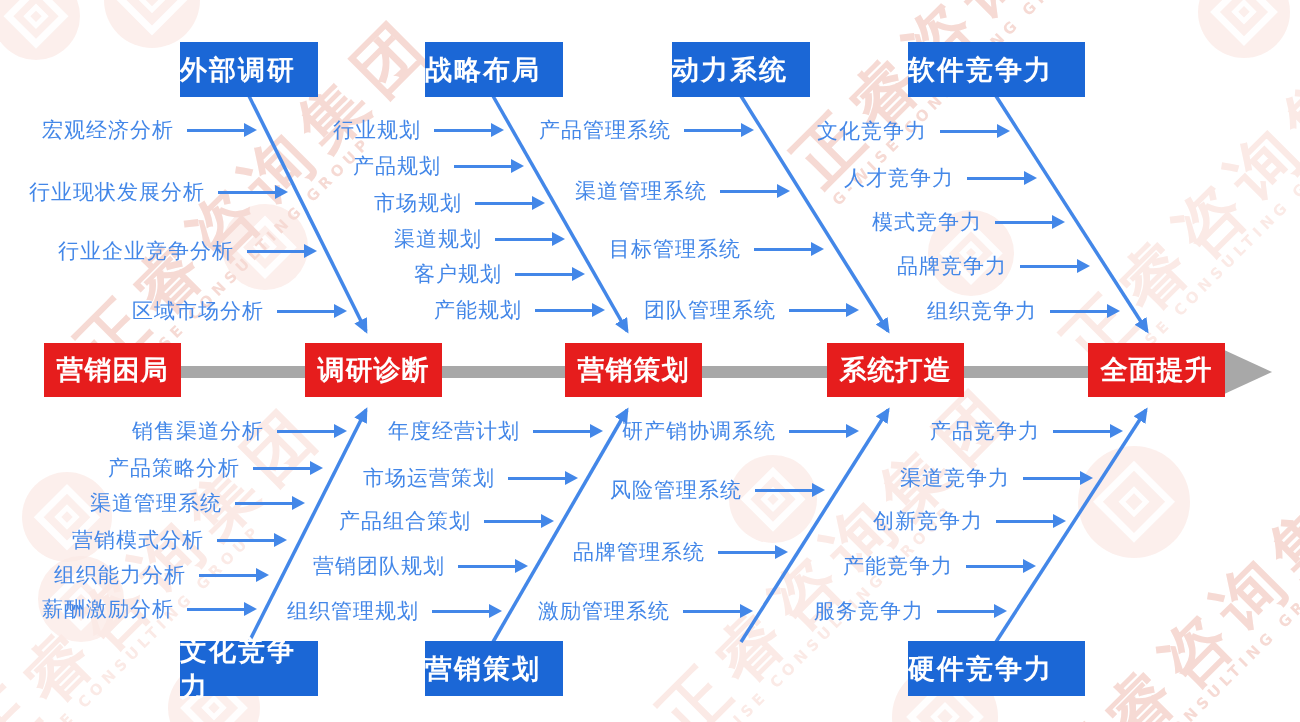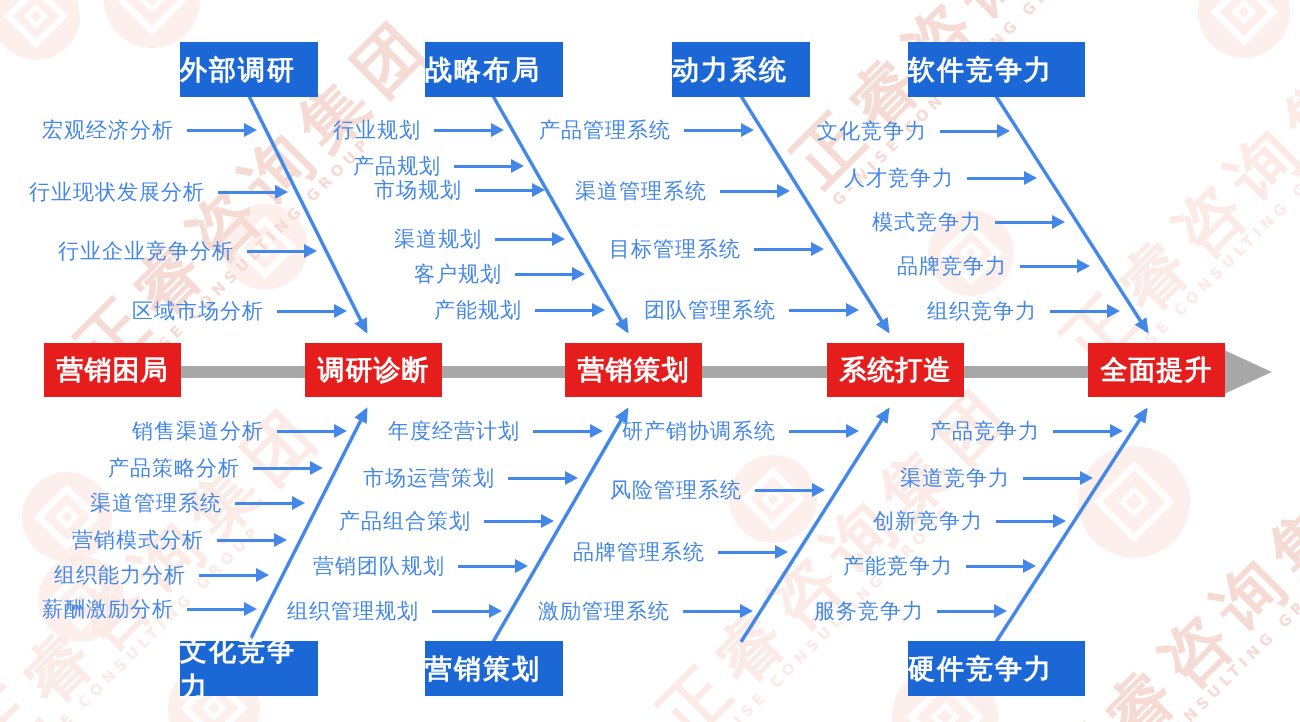--- a/index.html
+++ b/index.html
@@ -178,21 +178,21 @@
     </div>
 
   <div class="item" style="top:130px;right:796px">
       <span class="lbl">行业规划</span>
       <span class="harrow"></span>
     </div>
   <div class="item" style="top:166px;right:776px">
       <span class="lbl">产品规划</span>
       <span class="harrow"></span>
     </div>
-  <div class="item" style="top:190px;right:755px">
+  <div class="item" style="top:203px;right:755px">
       <span class="lbl">市场规划</span>
       <span class="harrow"></span>
     </div>
   <div class="item" style="top:239px;right:735px">
       <span class="lbl">渠道规划</span>
       <span class="harrow"></span>
     </div>
   <div class="item" style="top:274px;right:715px">
       <span class="lbl">客户规划</span>
       <span class="harrow"></span>

